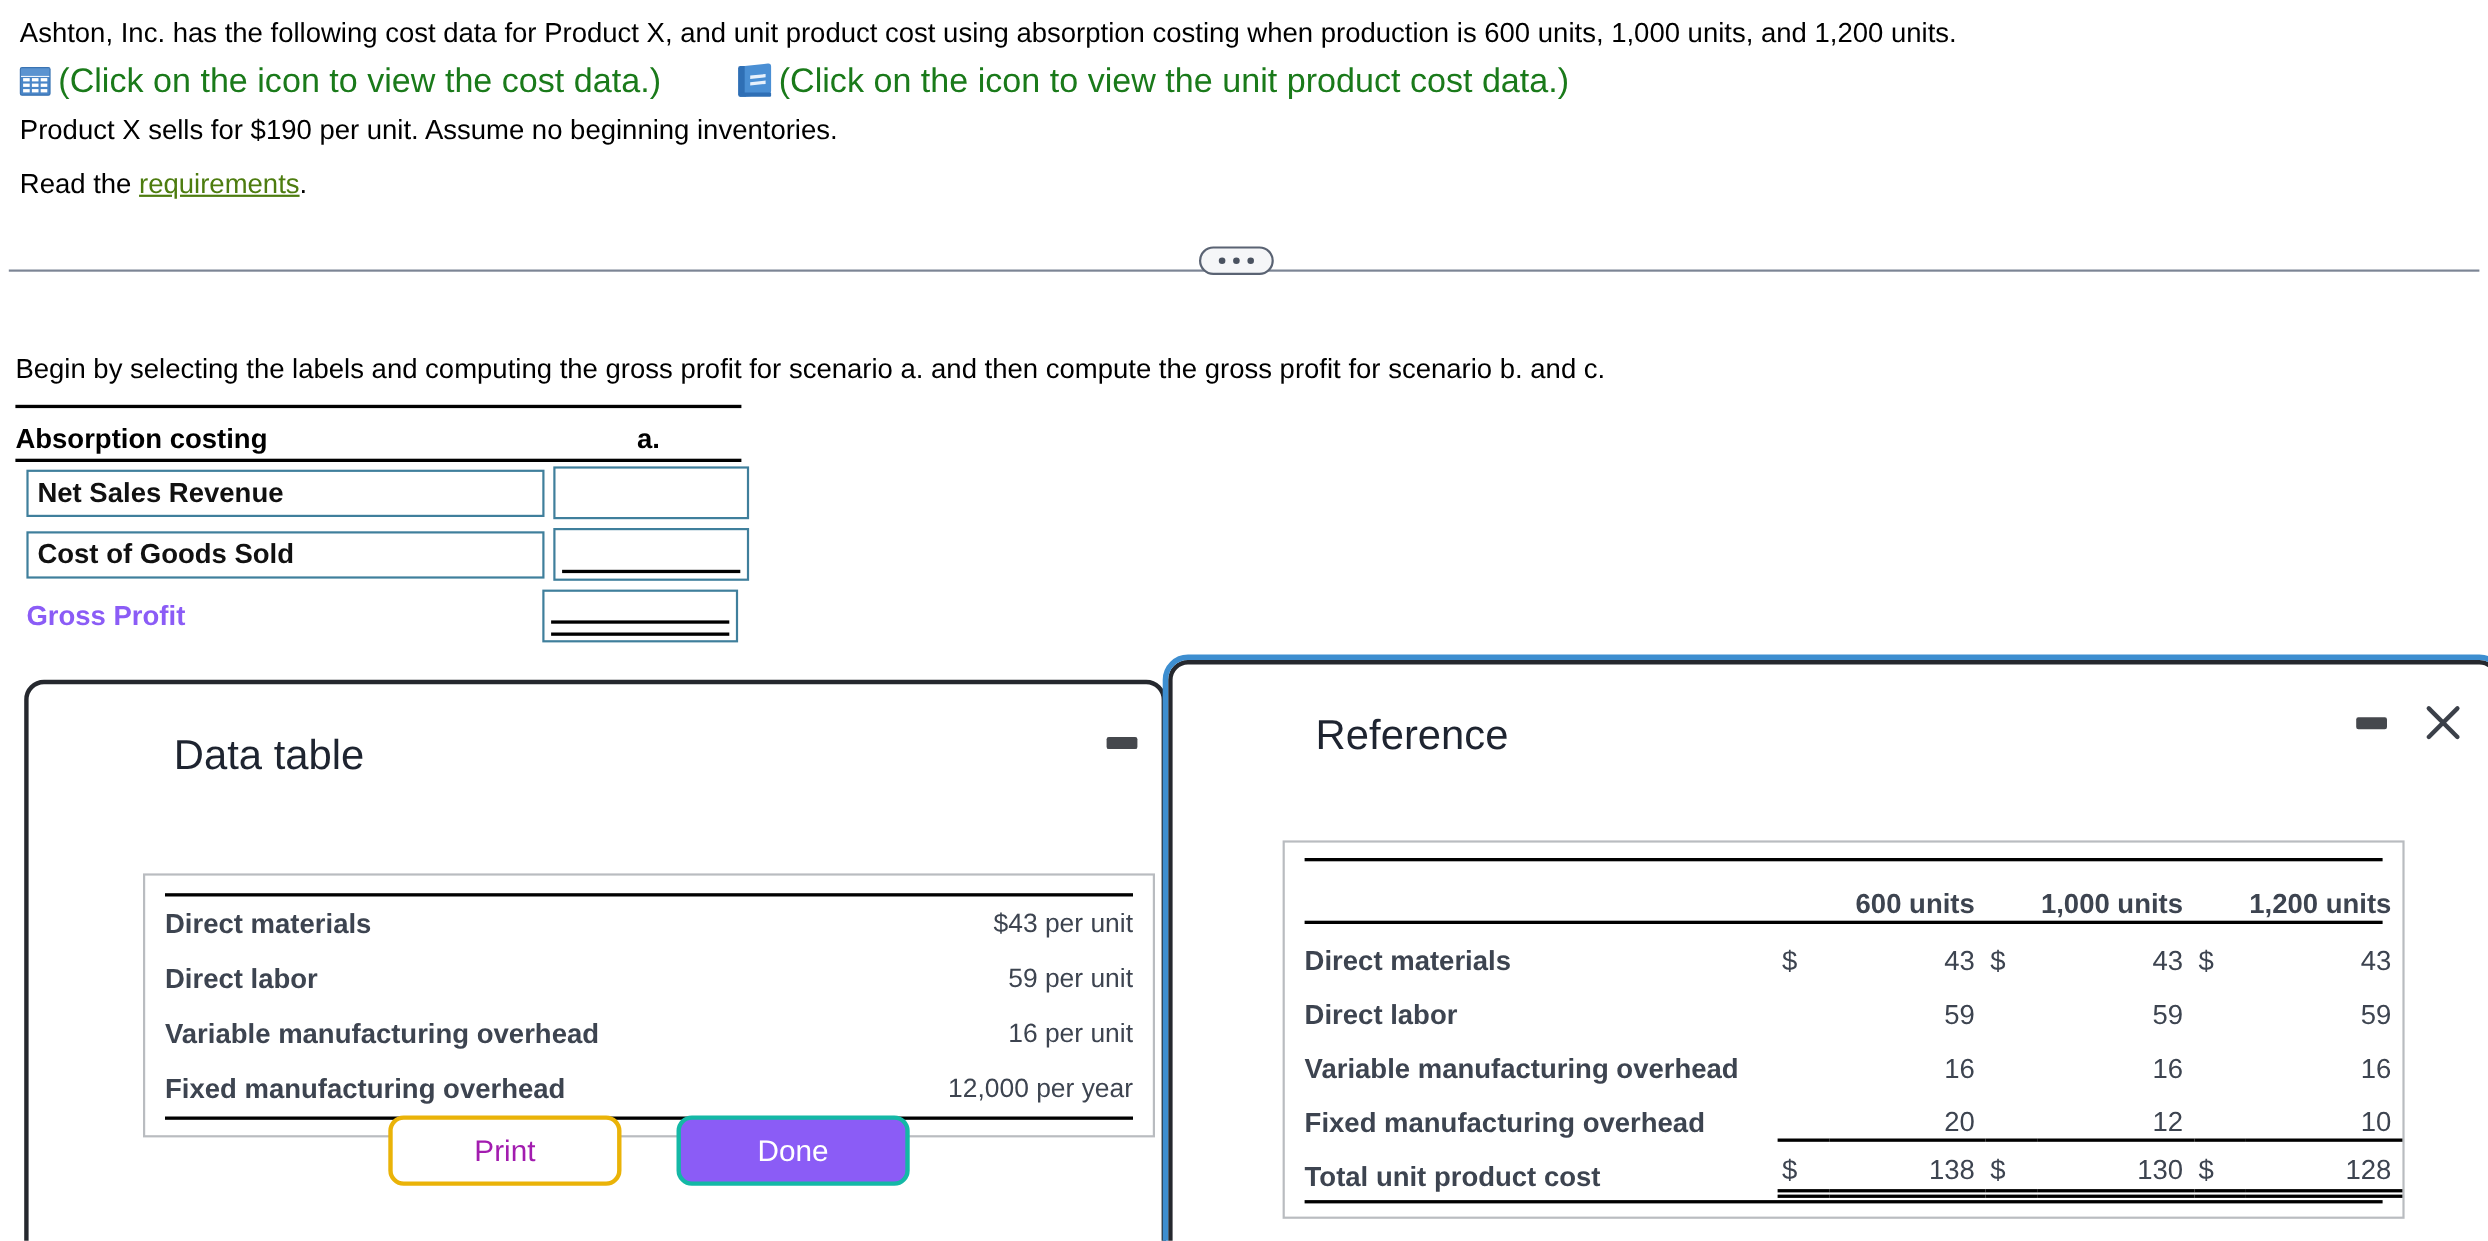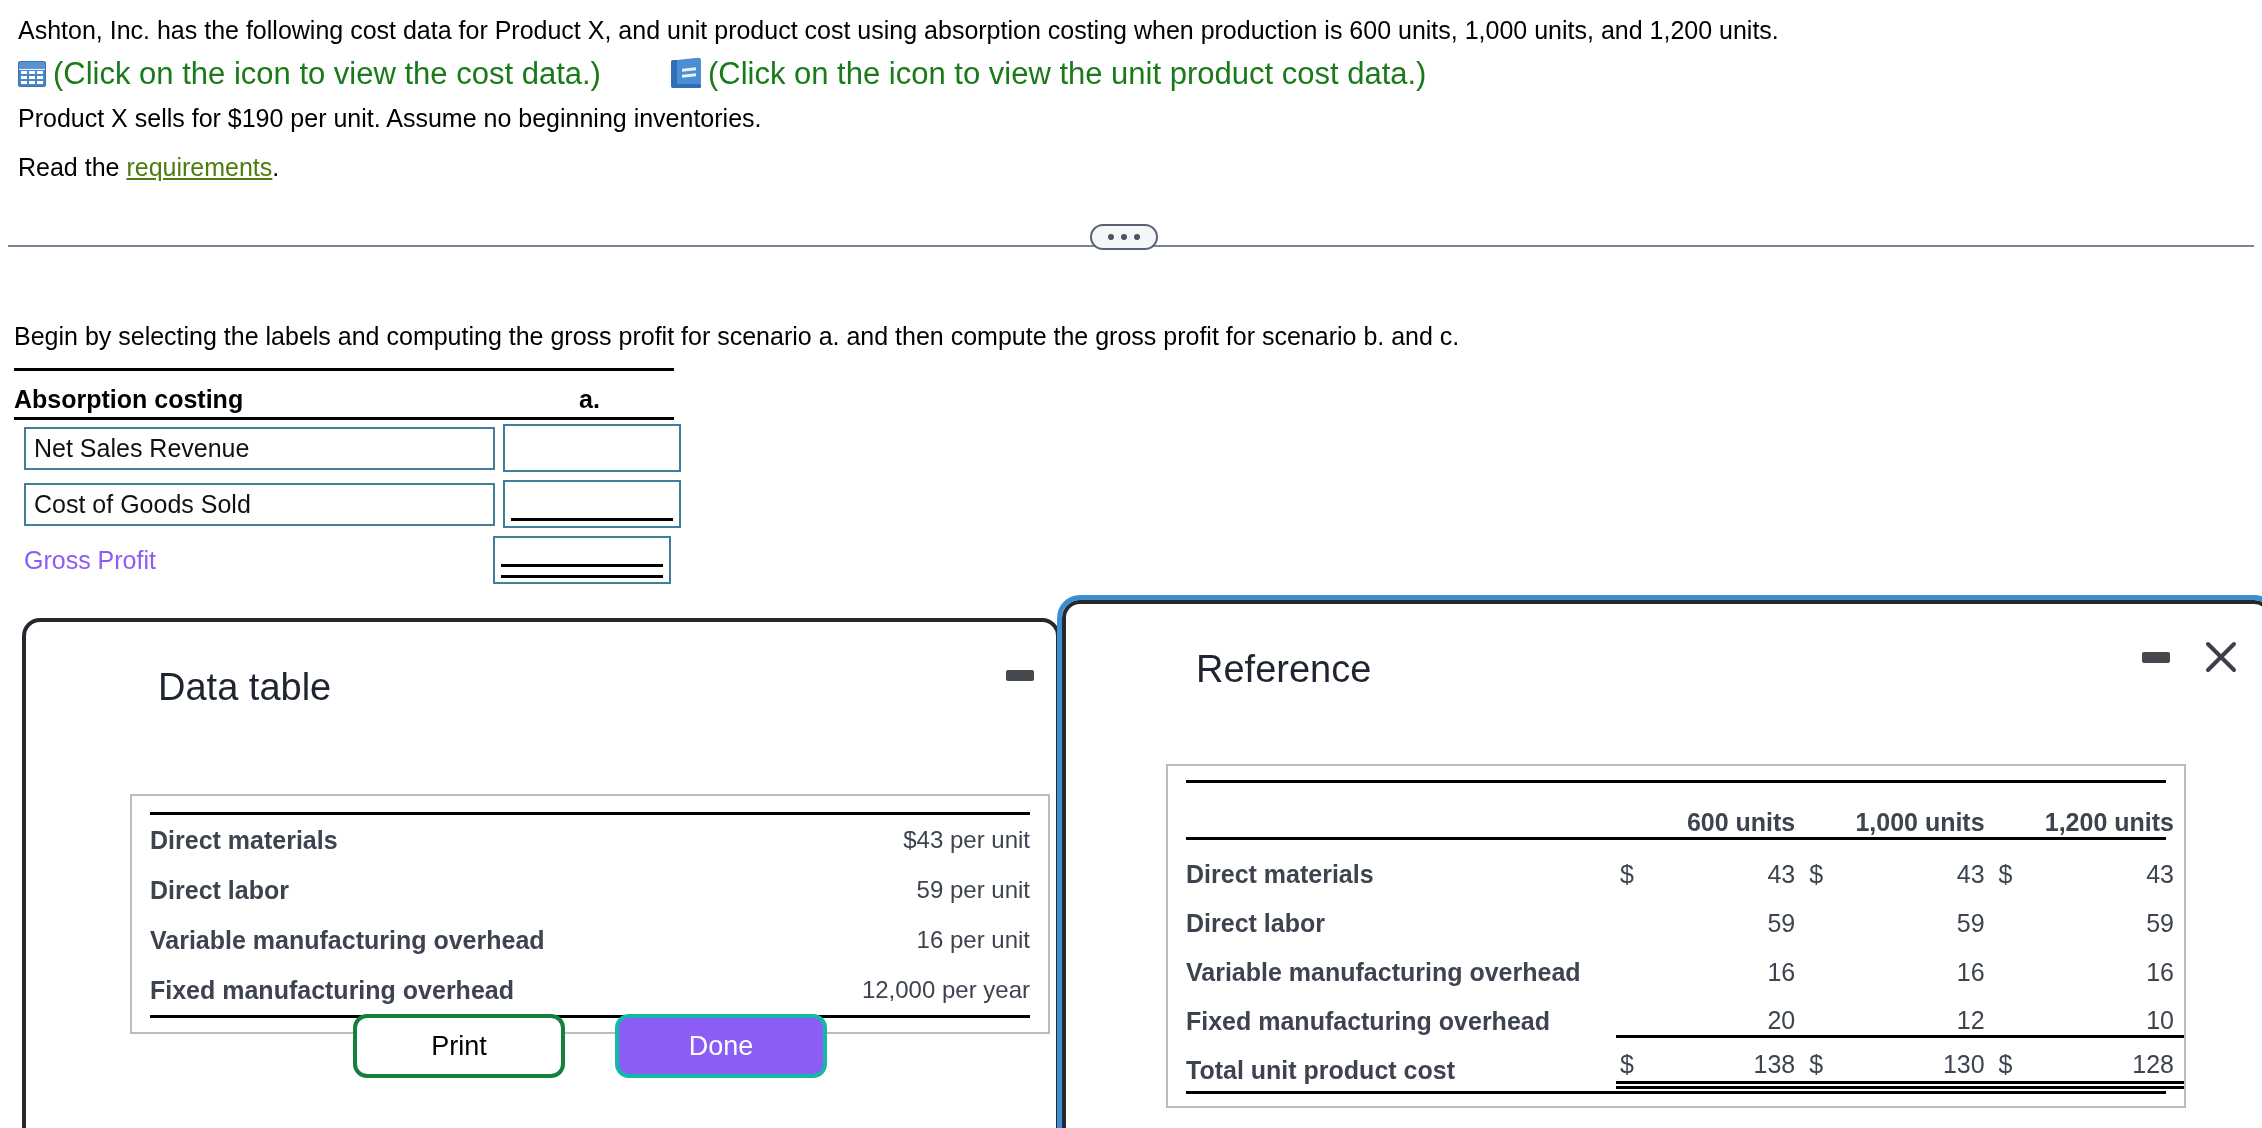--- a/index.html
+++ b/index.html
@@ -192,20 +192,21 @@
     padding-bottom: 3px;
     padding-right: 8px;
   }
   .ws-headrule { height: 3px; background: #000; width: 660px; }
 
   .ws-row {
     display: flex;
     align-items: center;
     height: 56px;
     width: 660px;
+    font-weight: bold;
   }
   .ws-label-box {
     flex: 0 0 471px;
     height: 43px;
     border: 2px solid #3f7f9c;
     background: #fff;
     display: flex;
     align-items: center;
     padding-left: 8px;
     font-size: 25px;
@@ -352,22 +353,22 @@
     border-radius: 14px;
     font-size: 27px;
     font-family: "Liberation Sans", sans-serif;
     cursor: pointer;
     display: flex;
     align-items: center;
     justify-content: center;
   }
   .btn-outline {
     background: #ffffff;
-    border: 4px solid #15803d;
-    color: #000000;
+    border: 4px solid #eab308;
+    color: #a21caf;
   }
   .btn-solid {
     background: #8b5cf6;
     border: 4px solid #14b8a6;
     color: #ffffff;
   }
 
   
   .ref-card {
     position: absolute;

